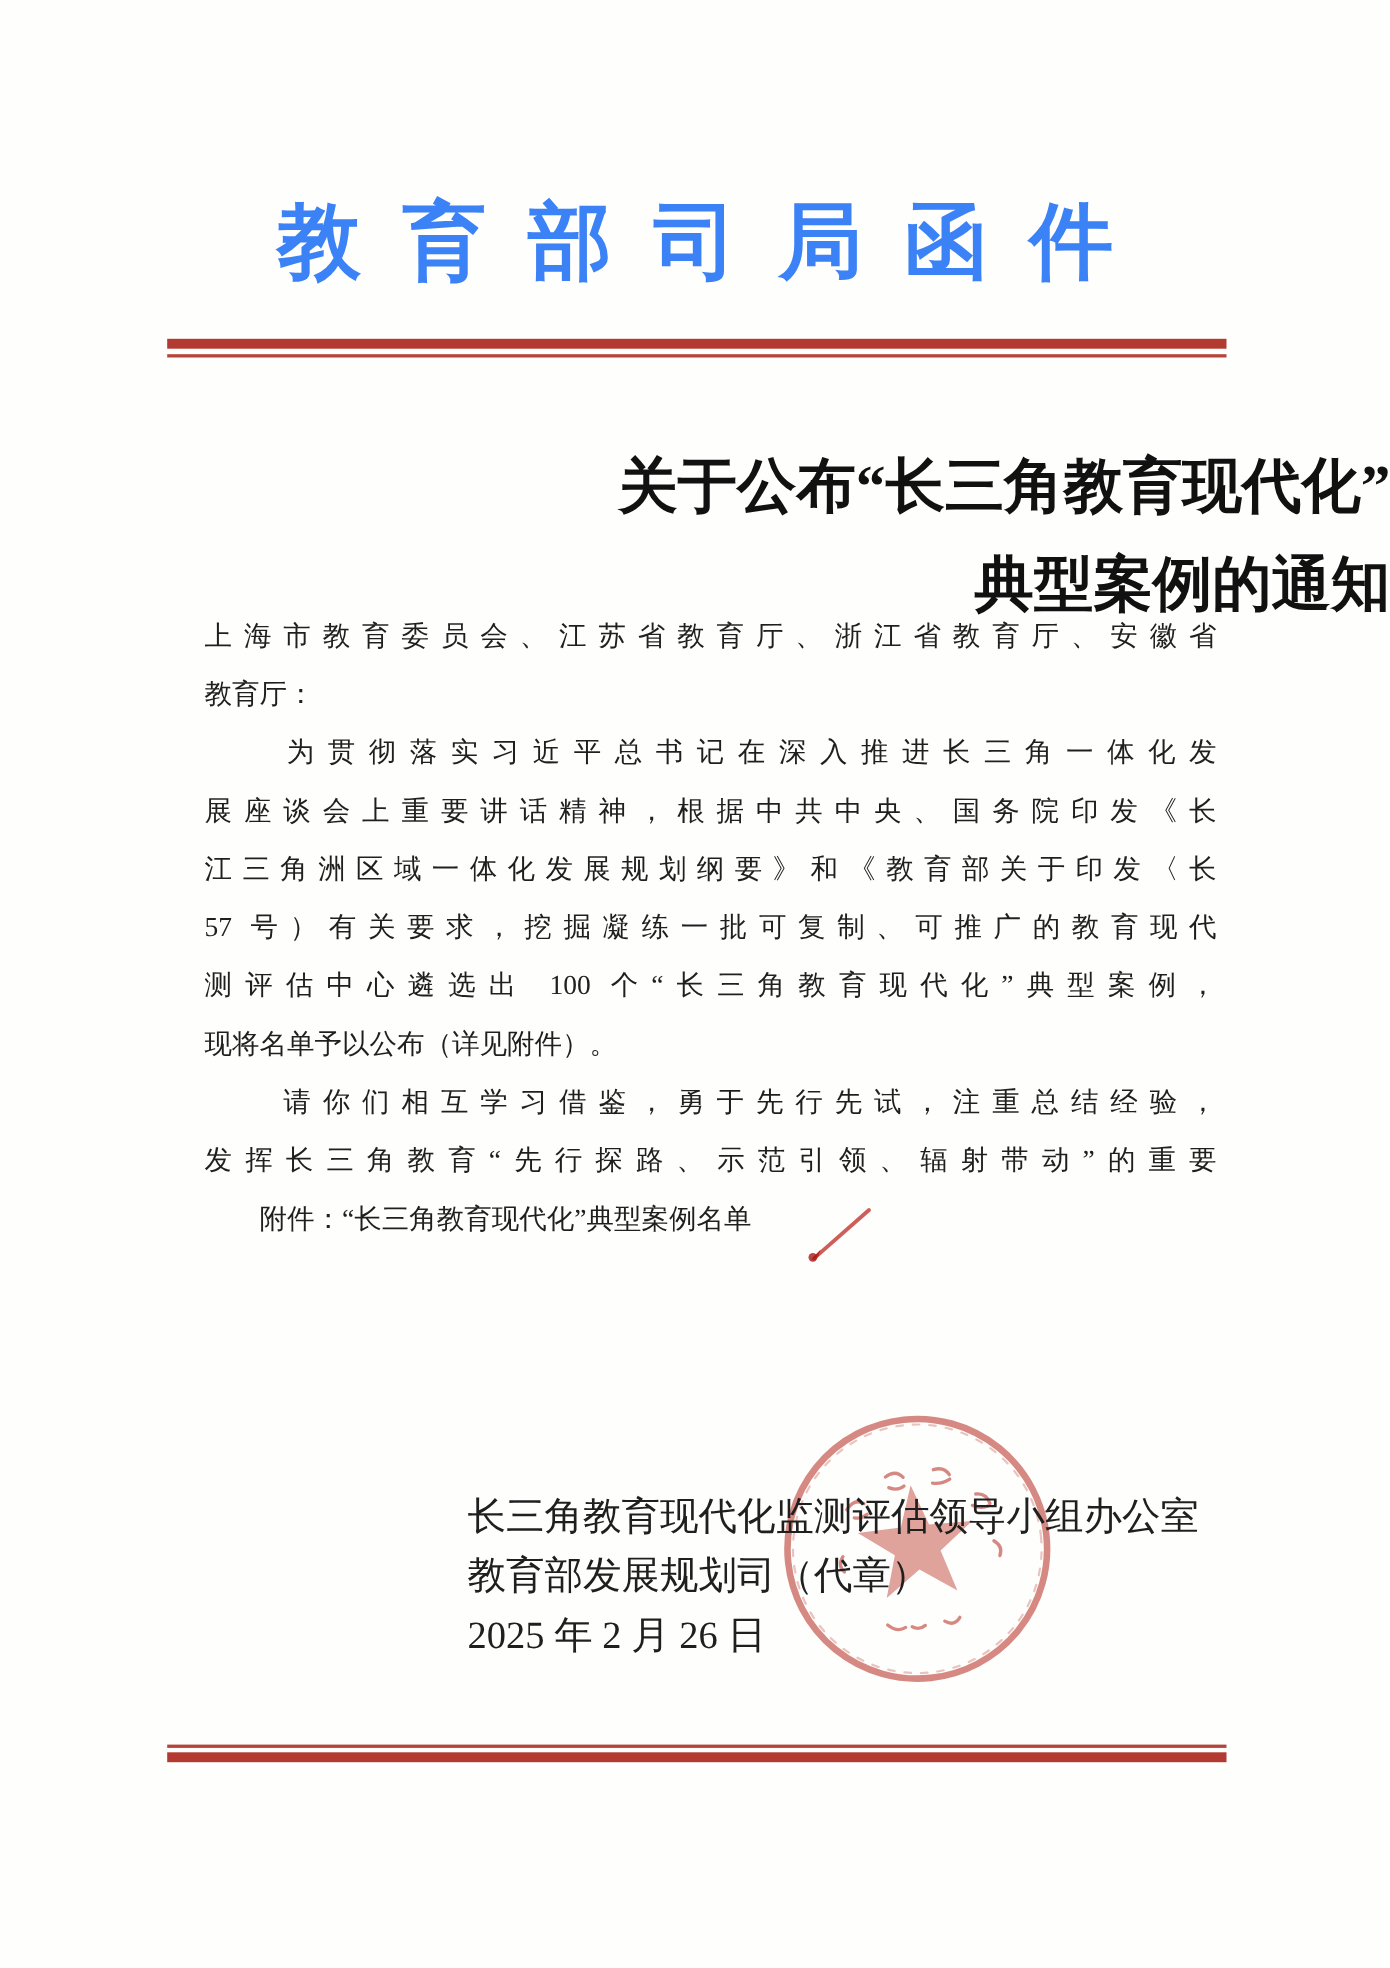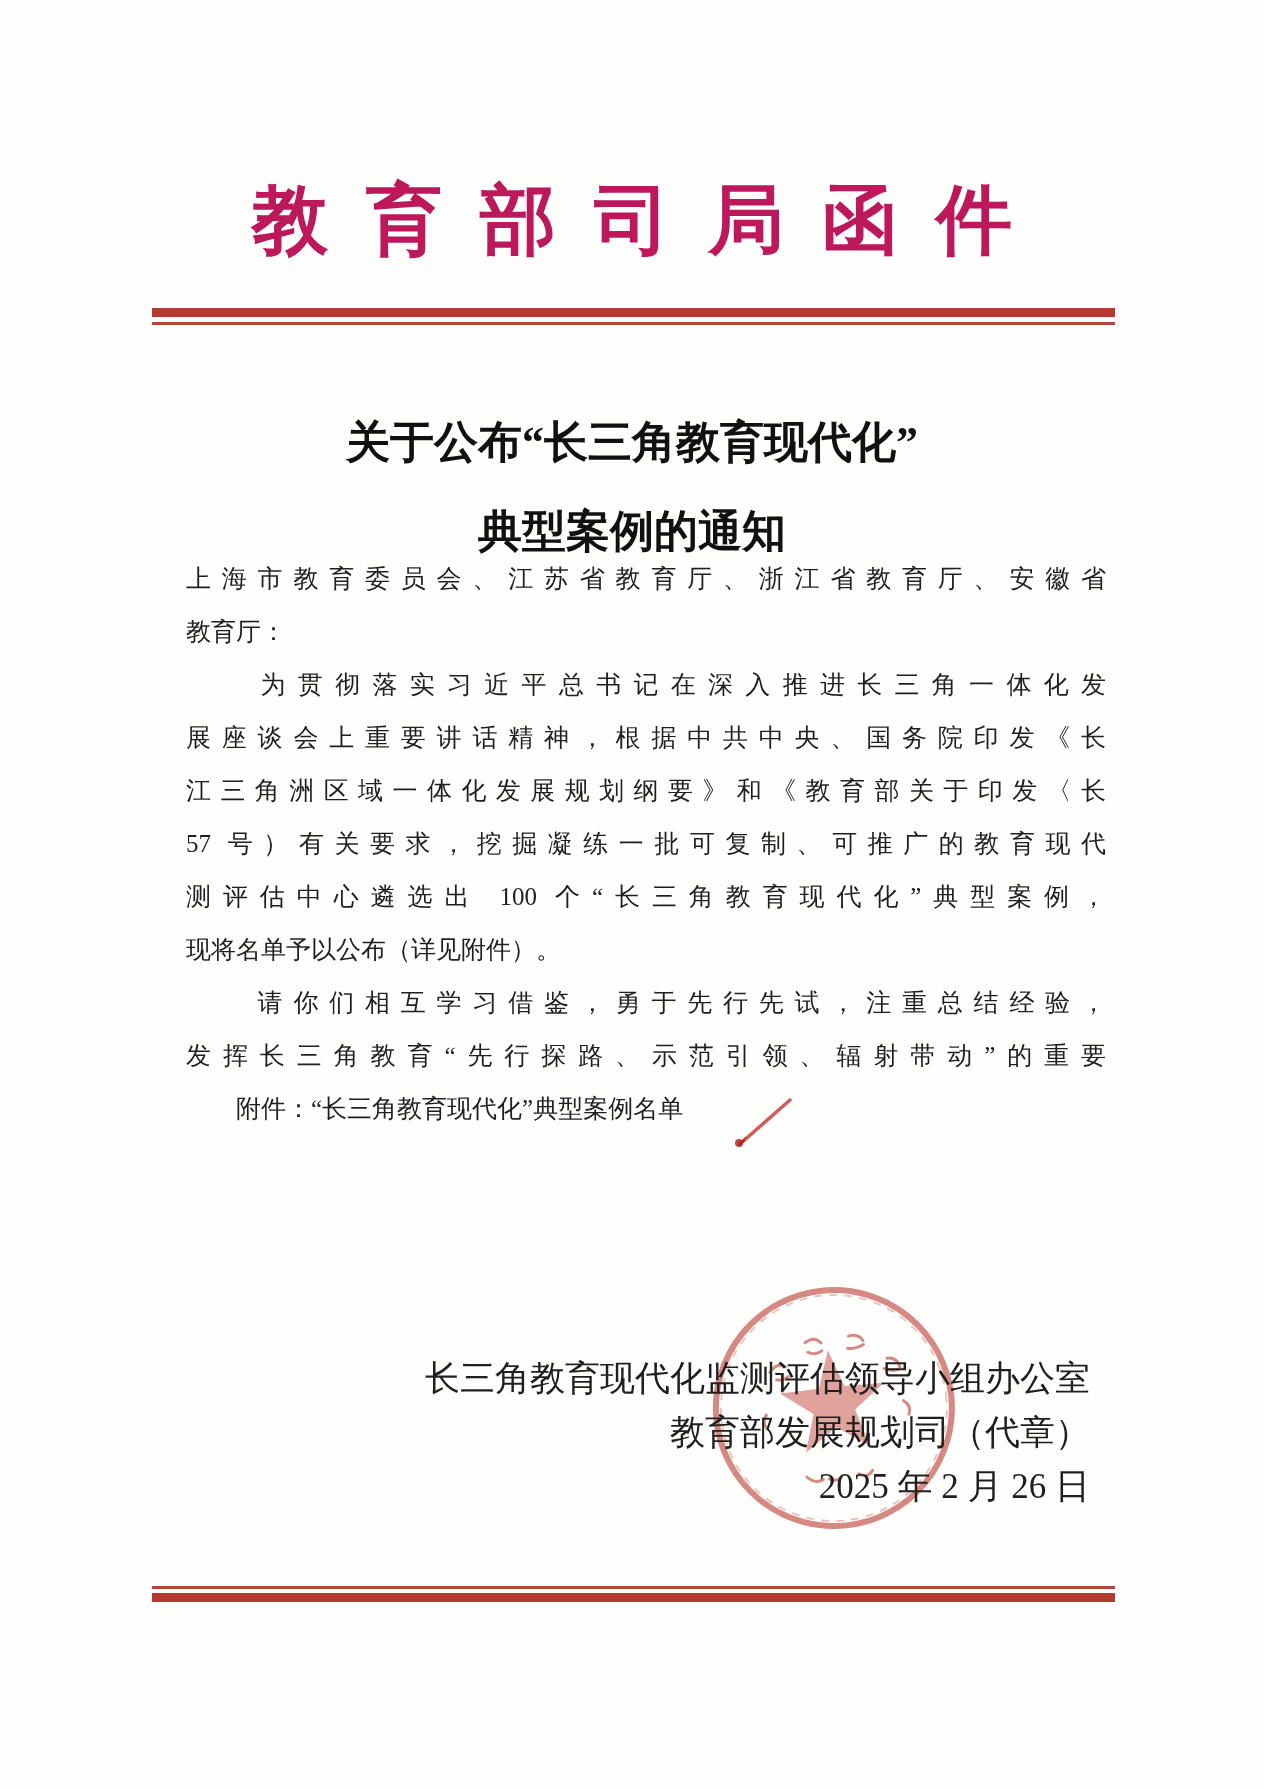--- a/index.html
+++ b/index.html
@@ -11,54 +11,54 @@
     overflow:hidden;
     font-family:"Liberation Serif","DejaVu Serif",serif;
     color:#1f1f1f;
   }
   
   .banner{
     position:absolute;top:182px;left:0;width:100%;
     text-align:center;
     font-size:76px;font-weight:bold;
     letter-spacing:0.50em;text-indent:0.50em;
-    color:#be185d;
+    color:#3b82f6;
     line-height:1;
   }
   
   .rule{position:absolute;left:152px;width:963px;}
   .rule .thick{height:9px;background:#b23a30;}
   .rule .thin{height:3px;background:#b5443a;}
   .rule.top{top:308px;}
   .rule.top .thin{margin-top:5px;}
   .rule.bottom{top:1586px;}
   .rule.bottom .thick{margin-top:4px;}
   
   .doc-title{
     position:absolute;top:398px;left:0;width:100%;
-    text-align:center;
-    font-size:44px;font-weight:bold;
+    text-align:right;
+    font-size:54px;font-weight:bold;
     line-height:89px;
     color:#111;
   }
   
   .body-text{
     position:absolute;top:552px;left:186px;width:920px;
     font-size:25px;line-height:53px;
   }
   .bline{height:53px;white-space:nowrap;}
   .bline.fill{
     white-space:normal;
     text-align:justify;
     text-align-last:justify;
   }
   
   .signature{
     position:absolute;top:1352px;right:174px;
-    text-align:right;
+    text-align:left;
     font-size:35px;line-height:54px;
   }
   
   .seal{position:absolute;left:704px;top:1278px;width:260px;height:262px;}
   .pen-stroke{position:absolute;left:722px;top:1092px;width:80px;height:64px;}
 </style>
 </head>
 <body>
 
 <div class="page">

